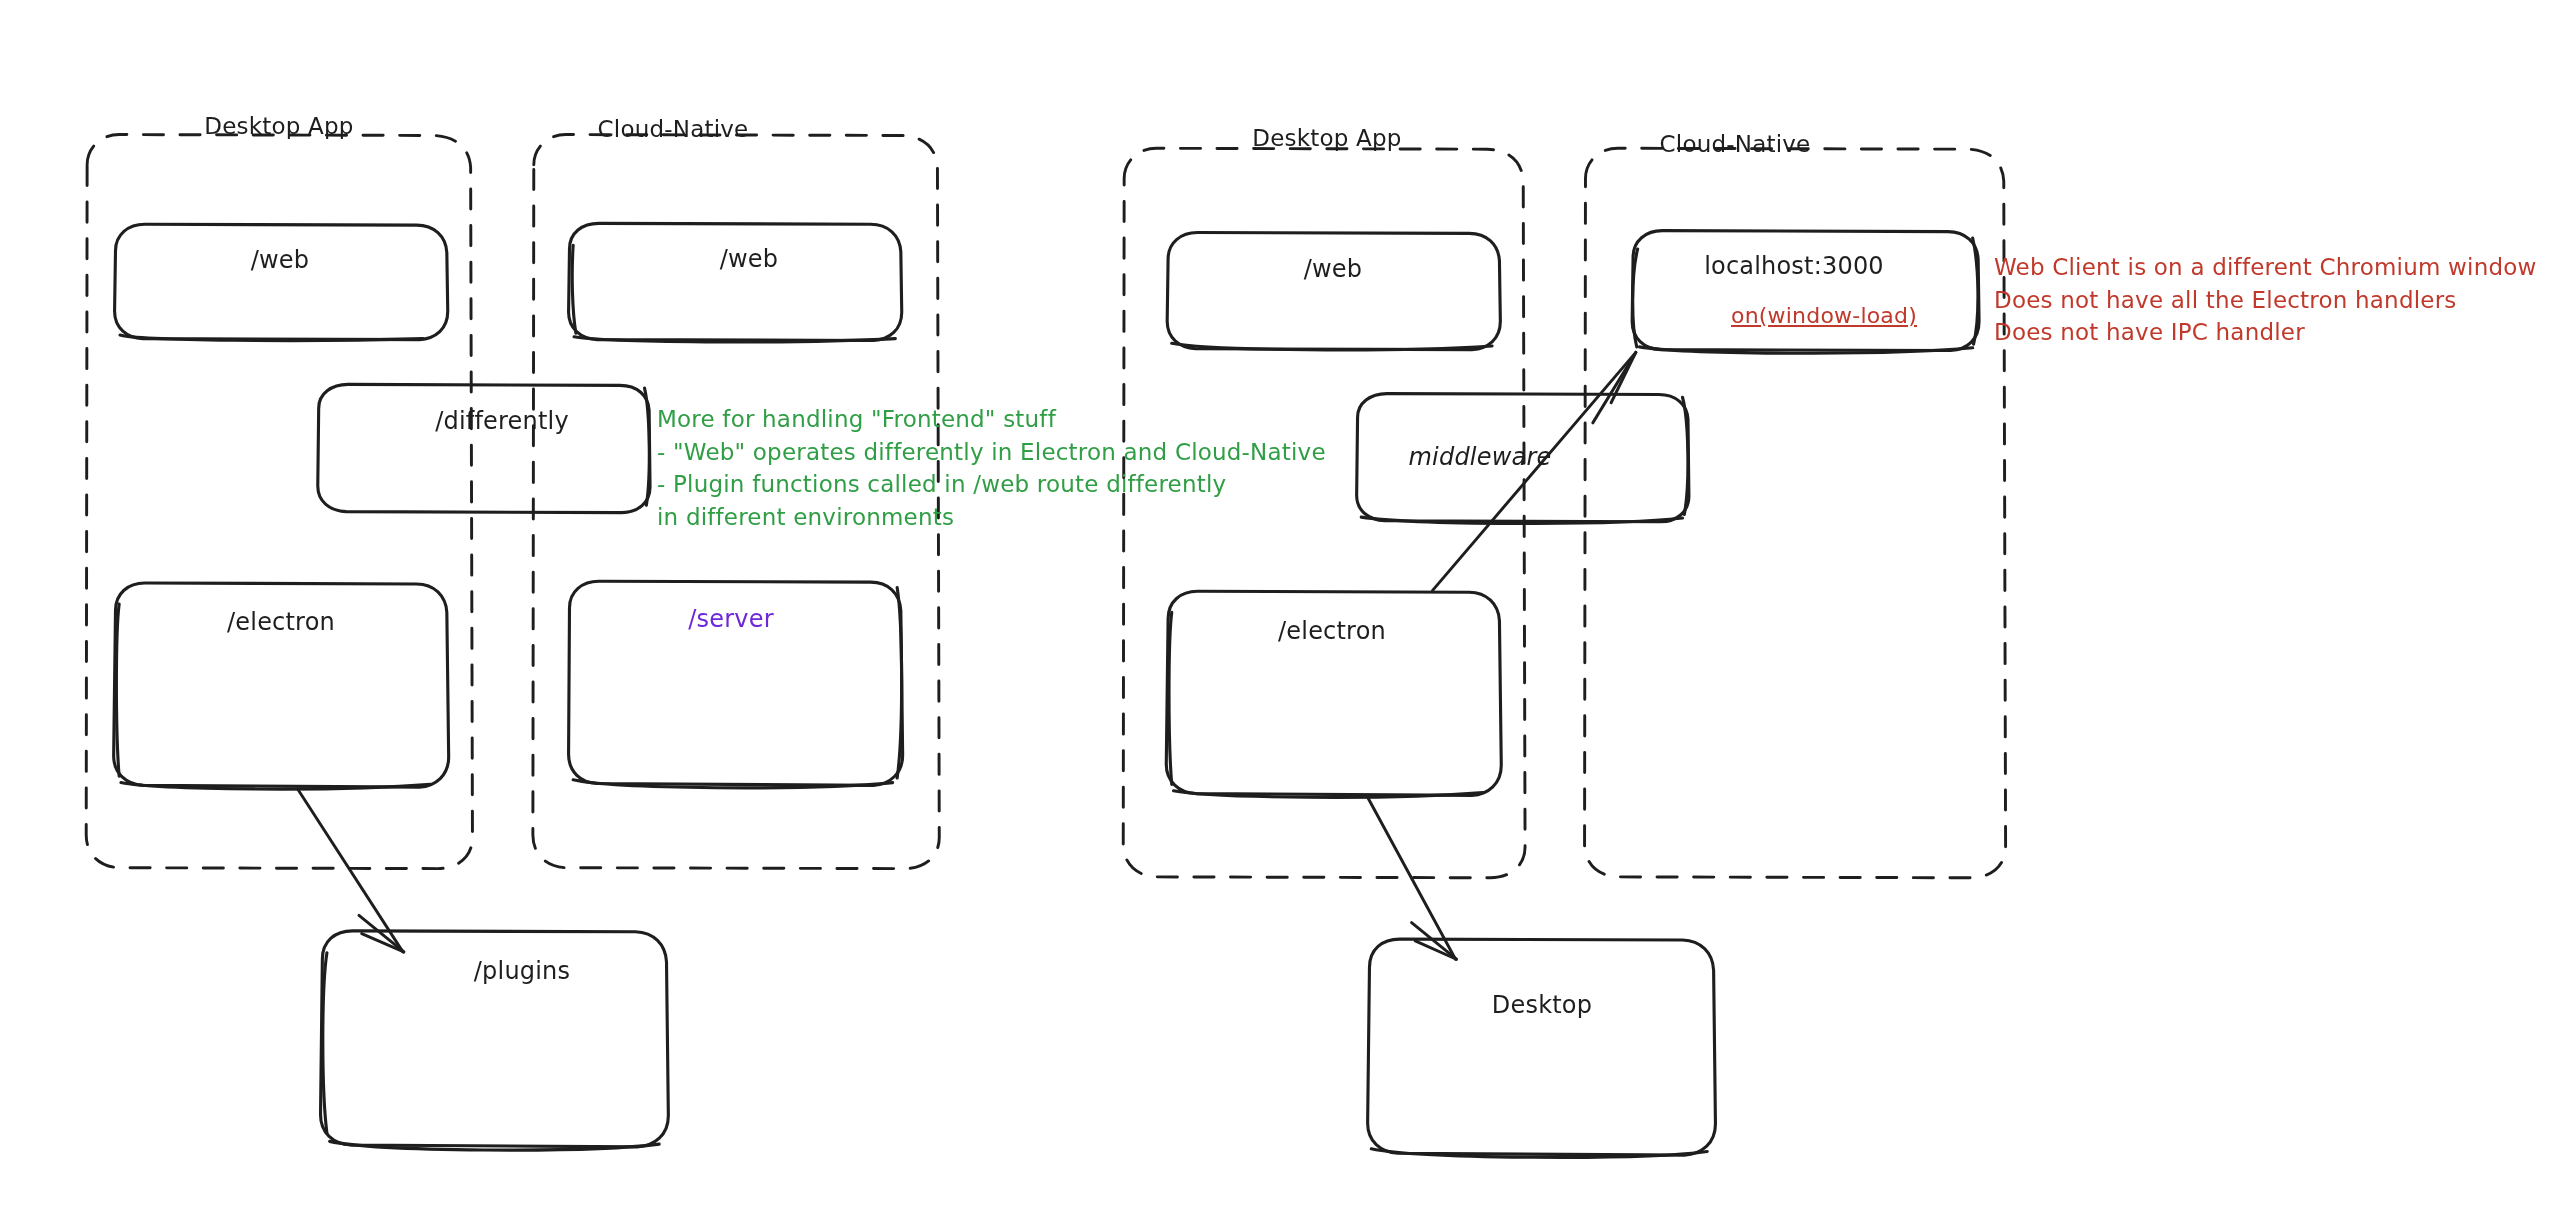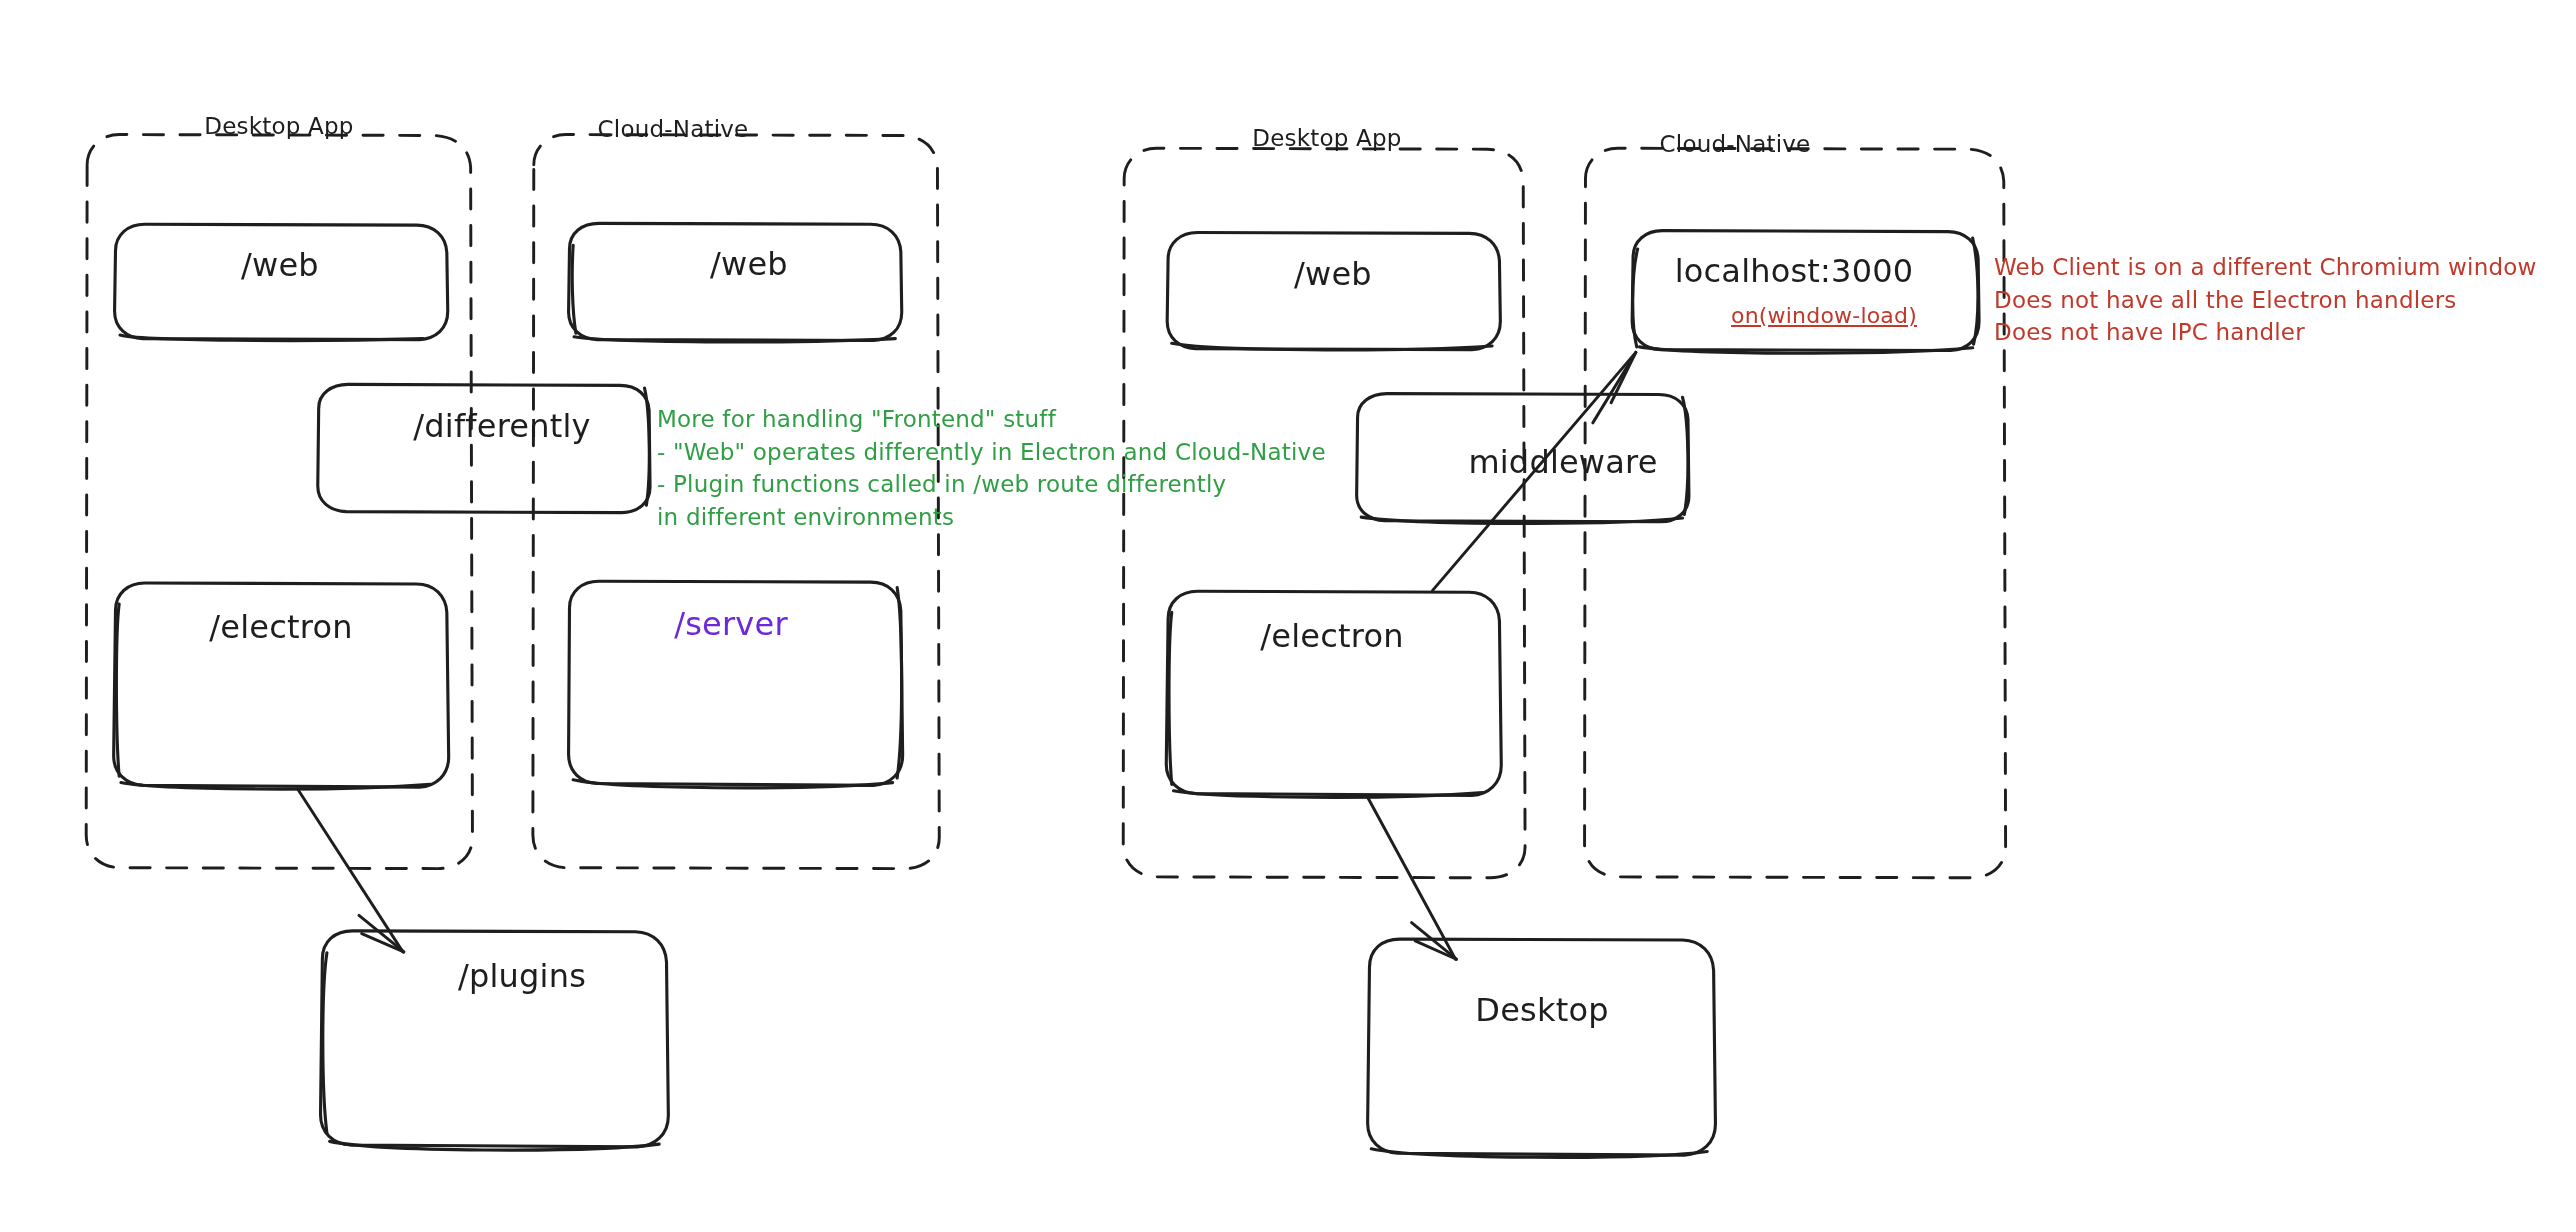--- a/index.html
+++ b/index.html
@@ -35,21 +35,21 @@
     letter-spacing: 0.2px;
     line-height: 1.25;
     pointer-events: none;
   }
   .group-title {
     font-size: 23px;
     text-align: center;
     transform: translateX(-50%);
   }
   .box-title {
-    font-size: 32px;
+    font-size: 24px;
     text-align: center;
     transform: translateX(-50%);
   }
   .box-sub {
     font-size: 22px;
     text-align: center;
     transform: translateX(-50%);
     color: #c0392b;
     text-decoration: underline;
   }
@@ -209,21 +209,21 @@
   <div class="lbl group-title" style="left:1327px; top:124px;">Desktop App</div>
 
   <div class="lbl group-title" style="left:1735px; top:130px;">Cloud-Native</div>
 
   <div class="lbl box-title" style="left:1333px; top:254px;">/web</div>
 
   <div class="lbl box-title" style="left:1794px; top:251px;">localhost:3000</div>
 
   <div class="lbl box-sub" style="left:1824px; top:302px;">on(window-load)</div>
 
-  <div class="lbl box-title" style="left:1563px; top:442px;">middleware</div>
+  <div class="lbl box-title" style="left:1480px; top:442px;font-style:italic;">middleware</div>
 
   <div class="lbl box-title" style="left:1332px; top:616px;">/electron</div>
 
   <div class="lbl box-title" style="left:1542px; top:990px;">Desktop</div>
 
   <div class="lbl note note-red" style="left:1994px; top:240px;margin-top:11px;">Web Client is on a different Chromium window
 Does not have all the Electron handlers
 Does not have IPC handler</div>
 
 </div>

